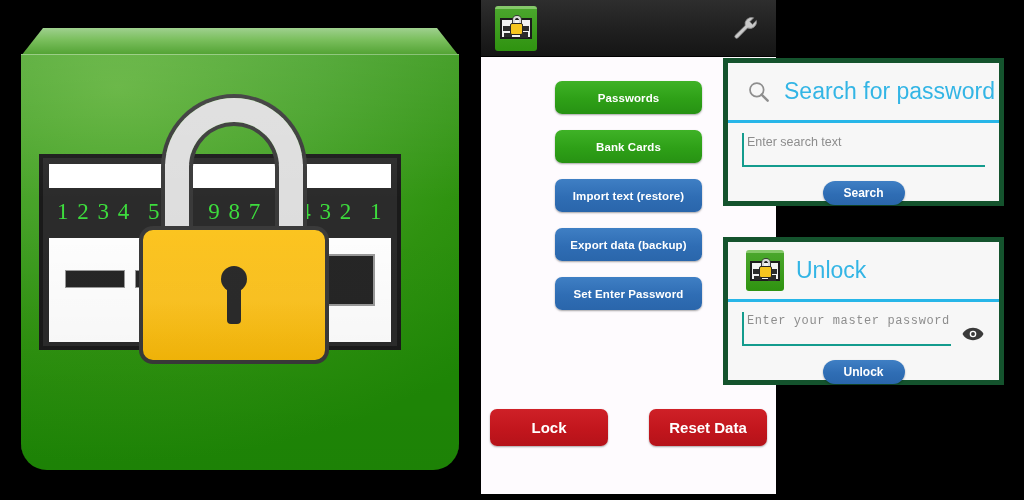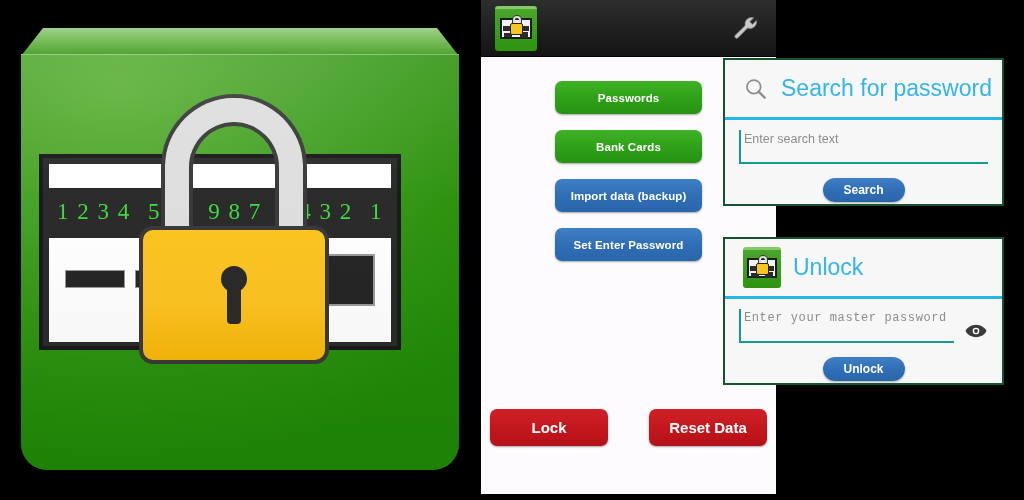--- a/index.html
+++ b/index.html
@@ -243,21 +243,21 @@
     font-weight: bold;
     font-family: "Liberation Sans", sans-serif;
     cursor: pointer;
     box-shadow: 0 1px 2px rgba(0,0,0,0.35);
   }
 
   
   .dialog {
     position: absolute;
     background: #f7f7f7;
-    border: 2px solid #14532d;
+    border: 5px solid #14532d;
     box-sizing: border-box;
   }
   #search-dialog {
     left: 723px; top: 58px;
     width: 281px; height: 148px;
   }
   #unlock-dialog {
     left: 723px; top: 237px;
     width: 281px; height: 148px;
   }
@@ -389,21 +389,22 @@
         <svg width="28" height="28" viewBox="0 0 24 24" aria-hidden="true">
           <path d="M21.7 5.6l-3.3 3.3-2.3-2.3 3.3-3.3a5.5 5.5 0 00-7.2 6.6L3.5 18.4a1.6 1.6 0 002.2 2.2l8.5-8.7a5.5 5.5 0 007.5-6.3z" fill="#c9c9c9" stroke="#8a8a8a" stroke-width="0.7"></path>
         </svg>
       </div>
     </div>
 
     <div id="phone-content">
       <div class="btn-stack">
         <button class="app-btn btn-green">Passwords</button>
         <button class="app-btn btn-green">Bank Cards</button>
-        <button class="app-btn btn-blue">Import data (backup)</button>
+        <button class="app-btn btn-blue">Import text (restore)</button>
+        <button class="app-btn btn-blue">Export data (backup)</button>
         <button class="app-btn btn-blue">Set Enter Password</button>
       </div>
 
       <div class="bottom-row">
         <button class="btn-red">Lock</button>
         <button class="btn-red">Reset Data</button>
       </div>
     </div>
   </div>
 

